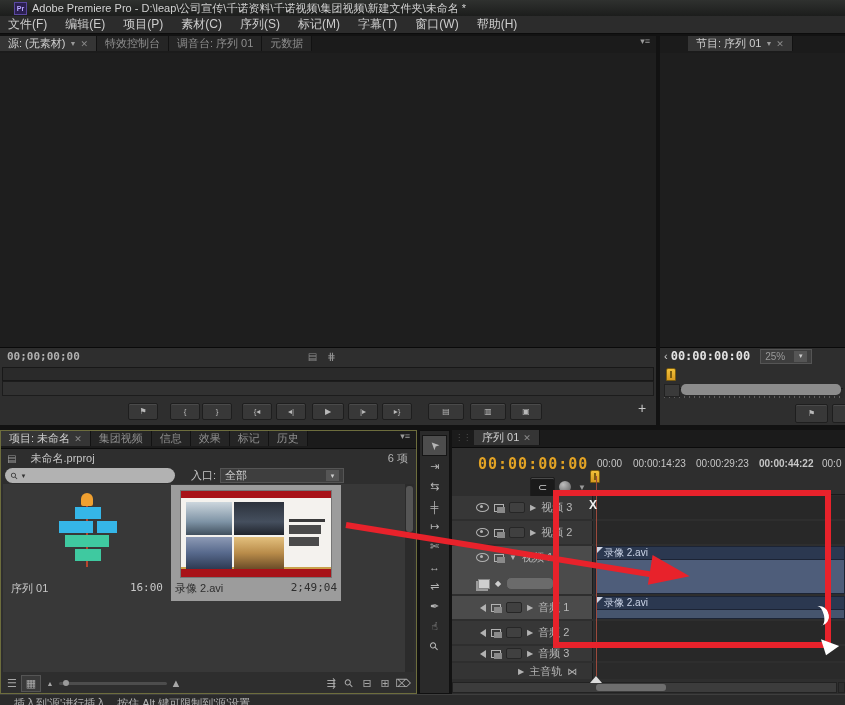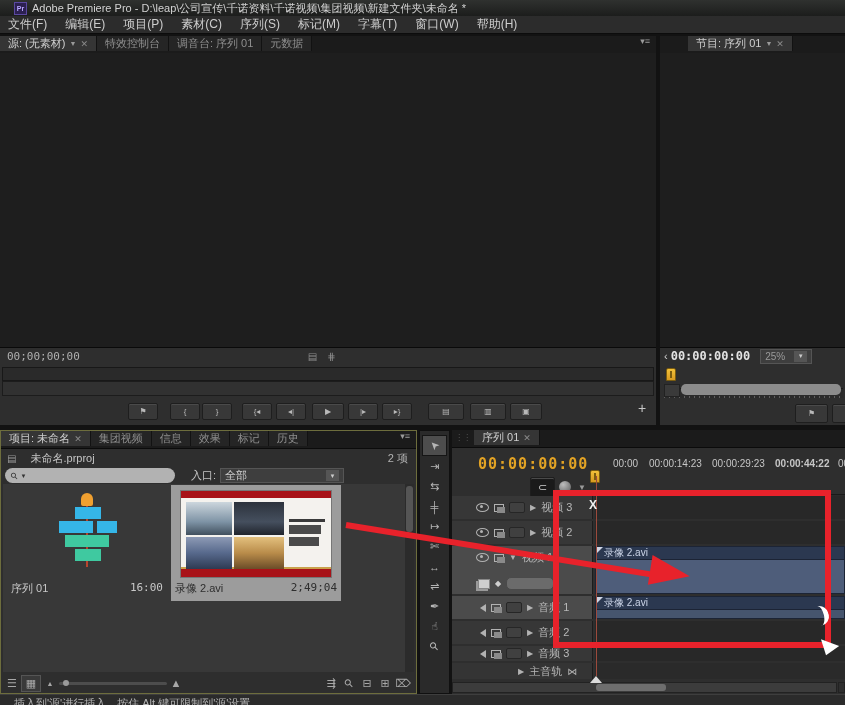--- a/index.html
+++ b/index.html
@@ -32,21 +32,21 @@
   .toolbar-ic{color:#a8a8a8;font-size:11px;display:flex;align-items:center;justify-content:center;width:18px;height:15px;}
   
   .tools{left:419px;top:430px;width:31px;height:264px;background:#2a2a2a;border:1px solid #101010;box-sizing:border-box;display:flex;flex-direction:column;align-items:center;padding-top:4px;gap:1px;}
   .tool{width:23px;height:19px;display:flex;align-items:center;justify-content:center;color:#b5b5b5;font-size:11px;}
   .tool.sel{background:#4d4d4d;border:1px solid #151515;}
   .tool:nth-child(1) span{transform:rotate(-135deg);display:inline-block;}
   .tool:nth-child(11) span{transform:rotate(-45deg);display:inline-block;}
   
   .timeline{left:452px;top:430px;width:393px;height:264px;background:#2e2e2e;}
   .tl-timecode{color:#e3a324;font-size:15px;font-weight:bold;letter-spacing:1px;}
-  .ruler-label{color:#c6c6c6;font-size:10px;position:absolute;top:0;white-space:nowrap;margin-left:16px;}
+  .ruler-label{color:#c6c6c6;font-size:10px;position:absolute;top:0;white-space:nowrap;}
   .ticks{background:#2b2b2b;border-top:1px solid #1a1a1a;border-bottom:1px solid #1a1a1a;position:relative;overflow:hidden;}
   .ticks:after{content:"";position:absolute;left:0;bottom:0;width:100%;height:5px;background:repeating-linear-gradient(90deg,#5f5f5f 0 1px,transparent 1px 5px);}
   .trow{position:absolute;left:0;width:393px;}
   .thead{position:absolute;left:0;width:141px;background:#373737;height:100%;display:flex;align-items:center;gap:5px;padding-left:24px;box-sizing:border-box;border-right:1px solid #1c1c1c;}
   .thead.hl{background:#4b4b4b;}
   .tcontent{position:absolute;left:143px;width:250px;height:100%;background:#282828;}
   .tlabel{font-size:11px;color:#b8b8b8;white-space:nowrap;}
   .eye{width:11px;height:7px;border:1px solid #b2b2b2;border-radius:50%;position:relative;flex:none;}
   .eye:after{content:"";position:absolute;left:3px;top:1px;width:3px;height:3px;border-radius:50%;background:#b2b2b2;}
   .sync{width:8px;height:6px;border:1px solid #b2b2b2;position:relative;flex:none;}
@@ -98,21 +98,21 @@
       </div>
     <div class="tab">
         <span>调音台: 序列 01</span>
       </div>
     <div class="tab">
         <span>元数据</span>
       </div>
     <div class="panelmenu">▾≡</div>
   </div>
   <div class="viewer abs" style="left:0;top:17px;width:656px;height:294px;"></div>
-  <div class="abs" style="left:0;top:311px;width:779px;height:18px;display:flex;align-items:center;">
+  <div class="abs" style="left:0;top:311px;width:779px;height:18px;display:flex;align-items:center;font-weight:bold;">
     <span class="tc" style="color:#b0b0b0;font-size:11px;margin-left:7px;">00;00;00;00</span>
     <span style="color:#8f8f8f;font-size:10px;margin-left:228px;">▤</span>
     <span style="color:#8f8f8f;font-size:10px;margin-left:10px;">⋕</span>
     <span class="tc" style="color:#8f8f8f;font-size:11px;margin-left:auto;margin-right:10px;">00;00;00;00</span>
   </div>
   <div class="abs strip" style="left:2px;top:331px;width:650px;height:12px;"></div>
   <div class="abs" style="left:2px;top:345px;width:650px;height:13px;background:#313131;border:1px solid #1c1c1c;"></div>
   <div class="abs" style="left:0;top:360px;width:656px;height:29px;background:#2e2e2e;">
     <div class="btn abs" style="left:128px;top:7px;width:28px;height:15px;">
         <span>⚑</span>
@@ -199,21 +199,21 @@
         <span>标记</span>
       </div>
     <div class="tab">
         <span>历史</span>
       </div>
     <div class="panelmenu">▾≡</div>
   </div>
   <div class="abs" style="left:0;top:19px;width:415px;height:16px;display:flex;align-items:center;">
     <span style="color:#9a9a9a;font-size:10px;margin-left:6px;">▤</span>
     <span style="color:#c4c4c4;font-size:11px;margin-left:14px;">未命名.prproj</span>
-    <span style="color:#b4b4b4;font-size:11px;margin-left:auto;margin-right:8px;">2 项</span>
+    <span style="color:#b4b4b4;font-size:11px;margin-left:auto;margin-right:8px;">6 项</span>
   </div>
   <div class="abs" style="left:0;top:36px;width:415px;height:17px;display:flex;align-items:center;">
     <div class="searchbox" style="width:158px;margin-left:4px;">
       <span style="transform:rotate(-45deg);display:inline-block;">⚲</span>
       <span style="font-size:6px;">▼</span>
     </div>
     <span style="color:#c4c4c4;font-size:11px;margin-left:16px;">入口:</span>
     <div class="dropdown" style="width:124px;margin-left:4px;">
       <span>全部</span>
       <span class="dbtn">▼</span>

